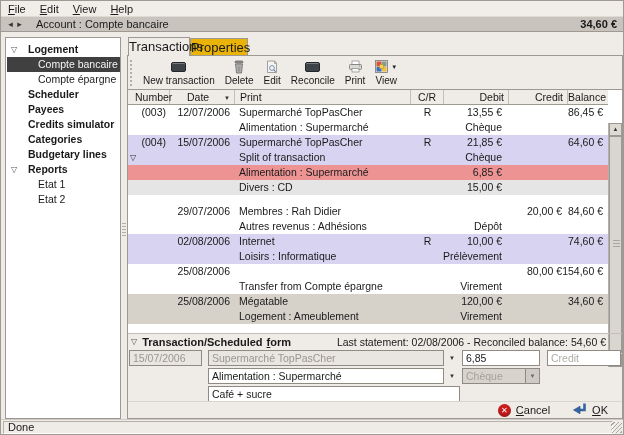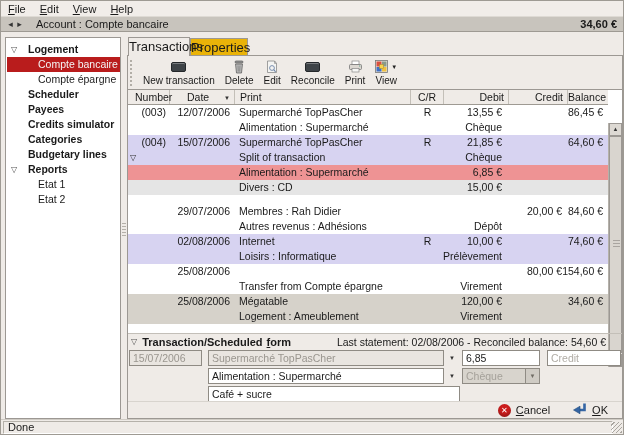--- a/index.html
+++ b/index.html
@@ -17,21 +17,21 @@
   .nav-arrow { width:9px; text-align:center; font-size:9px; color:#333; line-height:14px; }
   .titlebar-title { font-weight:normal; margin-left:12px; }
   .titlebar-balance { font-weight:bold; margin-left:auto; padding-right:6px; }
 
   
   .sidebar { position:absolute; left:4px; top:36px; width:116px; height:382px; background:#ffffff; border:1px solid #9c9893; }
   .tree-item { position:absolute; left:1px; width:113px; height:15px; line-height:15px; white-space:nowrap; font-size:10.5px; }
   .tree-item .expander { position:absolute; left:4px; top:0; font-size:8px; color:#555; }
   .tree-group { font-weight:bold; padding-left:21px; }
   .tree-child { padding-left:31px; }
-  .tree-selected { background:#b91c1c; color:#f4f4f4; }
+  .tree-selected { background:#404040; color:#f4f4f4; }
   .splitter { position:absolute; left:120px; top:36px; width:6px; height:382px; background:#efebe7; }
   .splitter-grip { position:absolute; left:1px; top:186px; width:4px; height:14px;
     background:repeating-linear-gradient(180deg,#b4b0a9 0 1px,transparent 1px 3px); }
 
   
   .tab { position:absolute; top:37px; height:18px; line-height:17px; font-size:13px; text-align:center; border:1px solid #9c9893; border-bottom:none; }
   .tab-active { left:127px; width:62px; top:36px; height:19px; background:#efebe7; z-index:3; }
   .tab-inactive { left:189px; width:58px; background:#eab308; z-index:1; }
 
   

